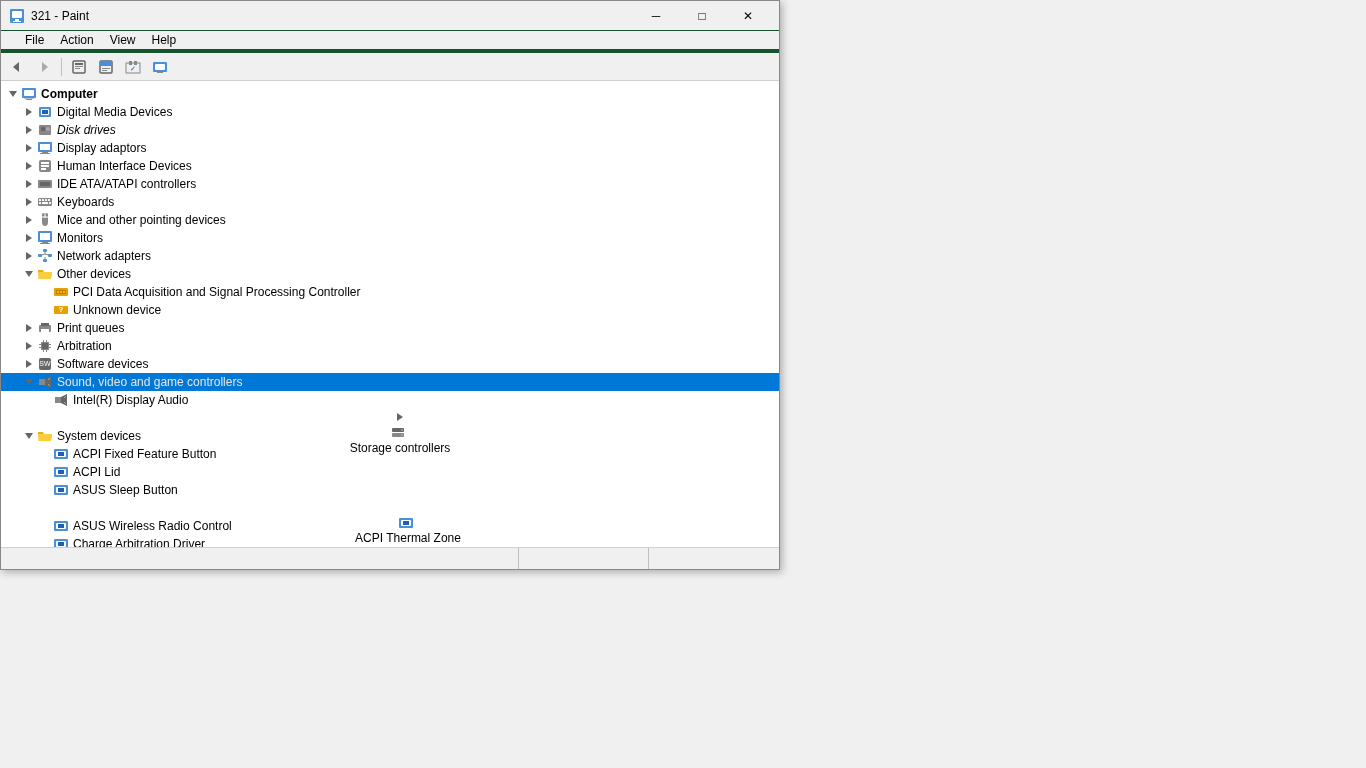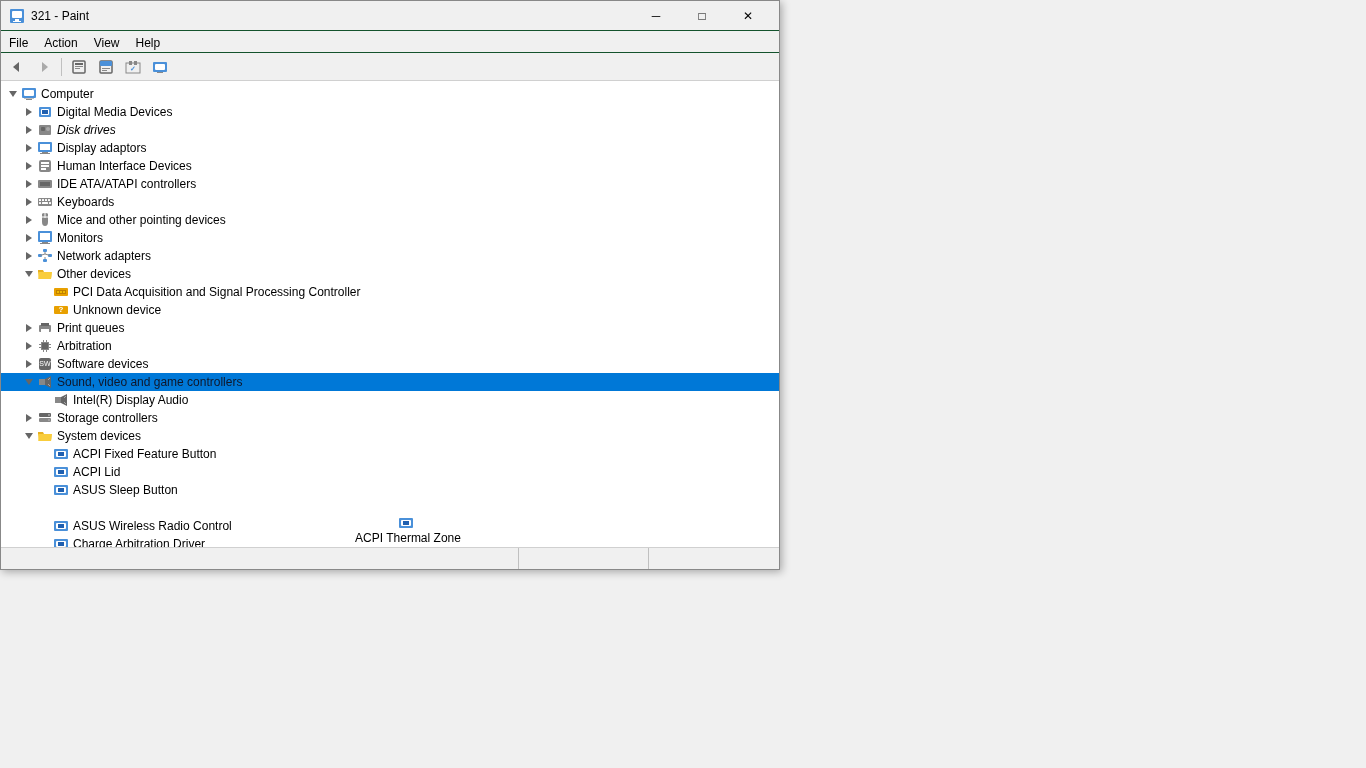--- a/index.html
+++ b/index.html
@@ -31,23 +31,23 @@
       cursor: pointer;
       font-size: 12px;
       display: flex; align-items: center; justify-content: center;
     }
 
     
     .menu-bar {
       height: 22px;
       background: #f0f0f0;
       display: flex;
-      align-items: flex-end;
-      padding: 0 0;
-      border-bottom: 1px solid #14532d;
+      align-items: flex-start;
+      padding: 0 16px;
+      border-bottom: 4px solid #14532d;
     }
     .menu-item {
       padding: 2px 8px;
       cursor: pointer;
       font-size: 12px;
     }
 
     
     .toolbar {
       height: 28px;
@@ -220,21 +220,21 @@
       <svg width="16" height="16" viewBox="0 0 16 16">
         <rect x="1" y="3" width="14" height="10" fill="#4a90d9" rx="1"></rect>
         <rect x="3" y="5" width="10" height="6" fill="white" rx="1"></rect>
         <rect x="5" y="13" width="6" height="1" fill="#888"></rect>
       </svg>
     </button>
   </div>
 
   <div class="tree-area" id="tree-area">
 
-  <div class="tree-item" style="padding-left: 4px;">
+  <div class="tree-item" style="padding-left: 4px; font-weight: bold;">
         <span class="tree-expand">
           <span class="triangle-down"></span>
         </span>
         <span class="tree-icon">
           <svg viewBox="0 0 16 16" width="16" height="16">
             <rect x="1" y="2" width="14" height="10" fill="#4a90d9" rx="1"></rect>
             <rect x="3" y="4" width="10" height="6" fill="white" rx="1"></rect>
             <rect x="5" y="13" width="6" height="1" fill="#888"></rect>
             <rect x="3" y="12" width="10" height="1" fill="#c0c0c0"></rect>
           </svg>
@@ -456,35 +456,35 @@
           <span class="triangle-down"></span>
         </span>
         <span class="tree-icon">
           <svg viewBox="0 0 16 16" width="16" height="16">
             <rect x="2" y="5" width="6" height="6" fill="#888"></rect>
             <polygon points="8,5 14,2 14,14 8,11" fill="#666"></polygon>
             <line x1="11" y1="6" x2="13" y2="4" stroke="#aaa" stroke-width="1"></line>
             <line x1="11" y1="10" x2="13" y2="12" stroke="#aaa" stroke-width="1"></line>
           </svg>
         </span>
-        <span class="tree-label" style="color: #0f172a;">Sound, video and game controllers</span>
+        <span class="tree-label" style="color: #e5e5e5;">Sound, video and game controllers</span>
       </div>
       <div class="tree-item" style="padding-left: 36px;">
         <span class="tree-expand"></span>
         <span class="tree-icon">
           <svg viewBox="0 0 16 16" width="16" height="16">
             <rect x="2" y="5" width="6" height="6" fill="#888"></rect>
             <polygon points="8,5 14,2 14,14 8,11" fill="#666"></polygon>
             <line x1="11" y1="6" x2="13" y2="4" stroke="#aaa" stroke-width="1"></line>
             <line x1="11" y1="10" x2="13" y2="12" stroke="#aaa" stroke-width="1"></line>
           </svg>
         </span>
         <span class="tree-label">Intel(R) Display Audio</span>
       </div>
-      <div class="tree-item" style="padding-left: 20px;">
+      <div class="tree-item" style="padding-left: 20px; flex-direction: column;">
         <span class="tree-expand">
           <span class="triangle-right"></span>
         </span>
         <span class="tree-icon">
           <svg viewBox="0 0 16 16" width="16" height="16">
             <rect x="2" y="3" width="12" height="4" fill="#666" rx="1"></rect>
             <rect x="2" y="8" width="12" height="4" fill="#888" rx="1"></rect>
             <circle cx="12" cy="5" r="1" fill="#aaa"></circle>
             <circle cx="12" cy="10" r="1" fill="#aaa"></circle>
           </svg>

